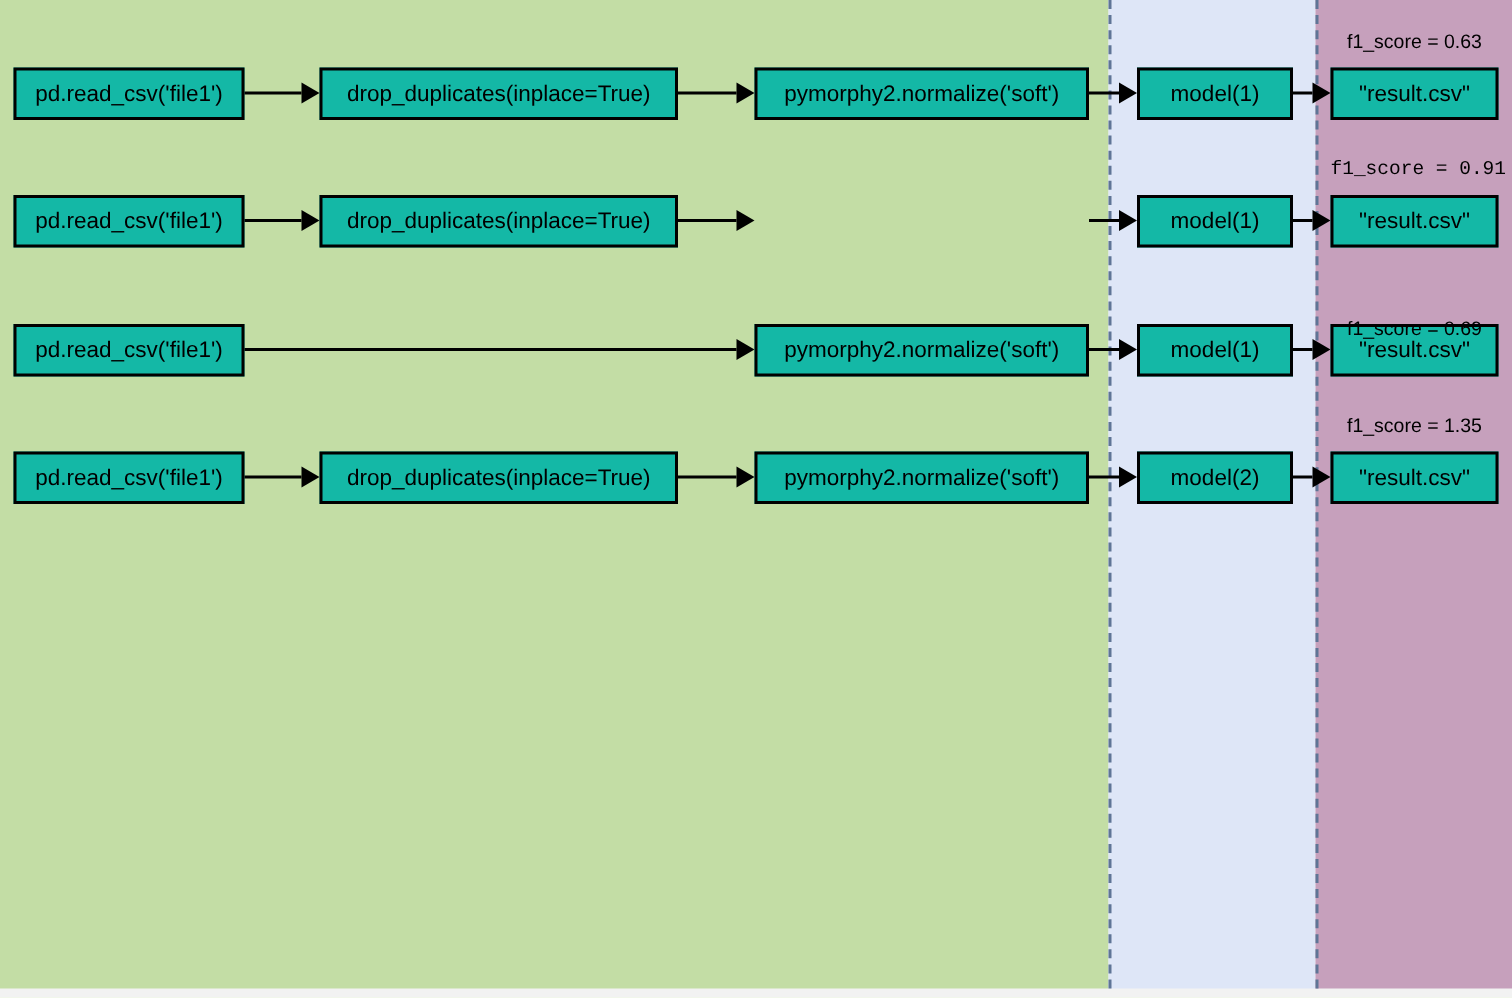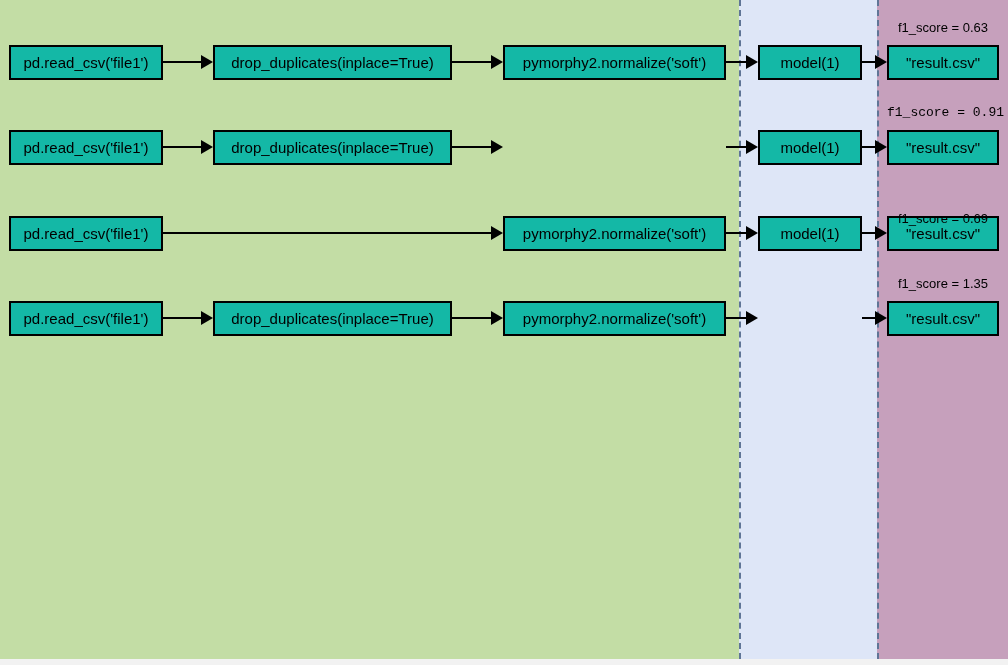--- a/index.html
+++ b/index.html
@@ -135,19 +135,20 @@
   <div class="edge-head" style="left:201px;top:311px;"></div>
 
   <div class="node" style="left:213px;top:301px;width:239px;">drop_duplicates(inplace=True)</div>
   <div class="edge-line" style="left:452px;top:317px;width:39px;"></div>
   <div class="edge-head" style="left:491px;top:311px;"></div>
 
   <div class="node" style="left:503px;top:301px;width:223px;">pymorphy2.normalize('soft')</div>
   <div class="edge-line" style="left:726px;top:317px;width:20px;"></div>
   <div class="edge-head" style="left:746px;top:311px;"></div>
 
+  <div class="node" style="left:758px;top:301px;width:104px;">model(2)</div>
   <div class="edge-line" style="left:862px;top:317px;width:13px;"></div>
   <div class="edge-head" style="left:875px;top:311px;"></div>
 
   <div class="node" style="left:887px;top:301px;width:112px;">"result.csv"</div>
   <div class="score-label" style="left:887px;top:276px;width:112px;">f1_score = 1.35</div>
 
 </div>
 
 </body></html>

